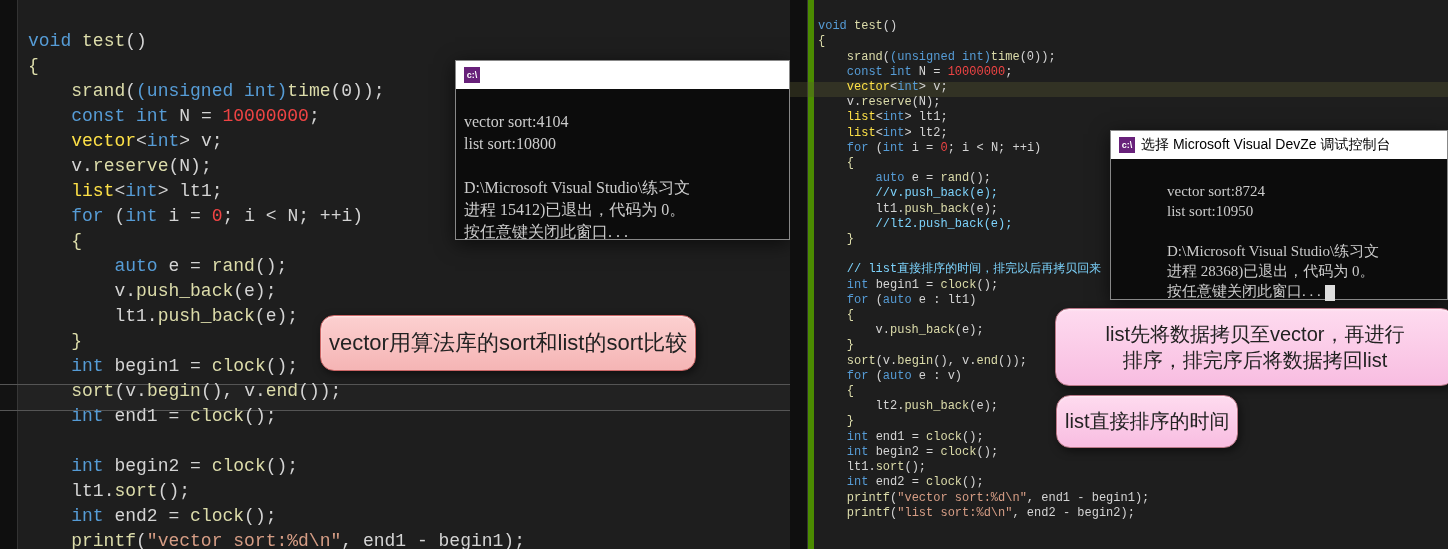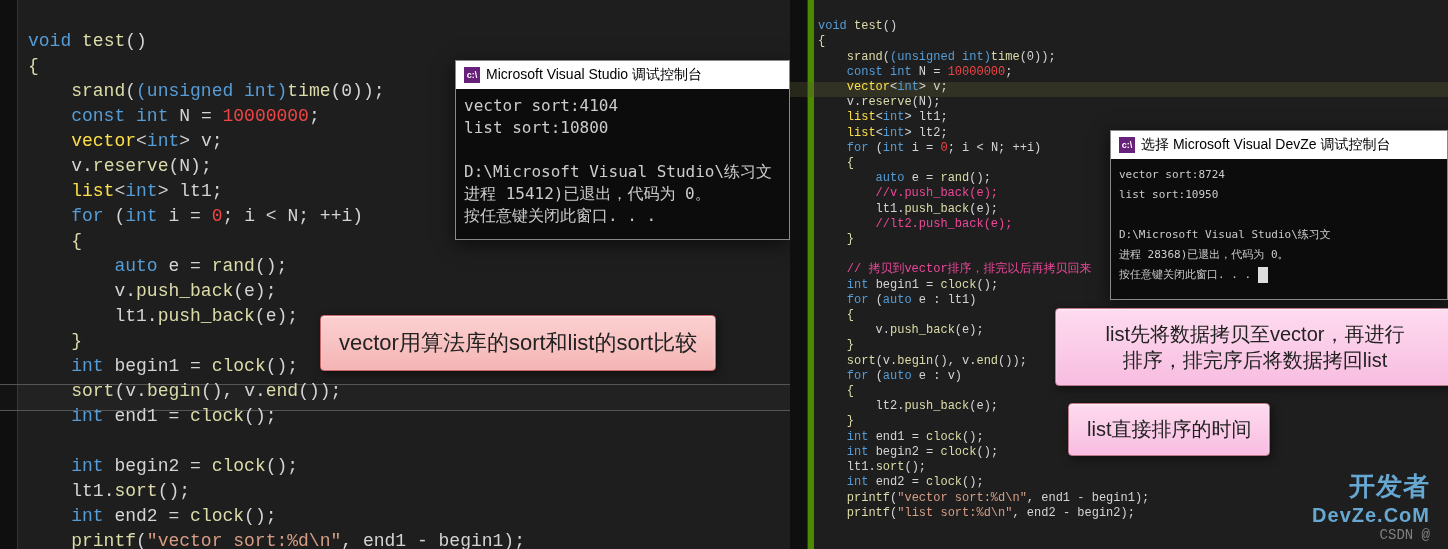--- a/index.html
+++ b/index.html
@@ -21,45 +21,45 @@
   .code-right { font-size: 12px; line-height: 15.2px; }
   .g2-green { background: linear-gradient(to right, #4b8b00 0%, #4b8b00 60%, #1e1e1e 60%); }
   .hl-line { position: absolute; left: 0; width: 100%; height: 25px; outline: 1px solid #555; background: rgba(255,255,255,0.02); }
   .hl-line-r { position: absolute; left: 0; width: 100%; height: 15px; background: rgba(90,90,50,0.35); }
   .kw { color: #569cd6; }
   .typ { color: #fde047; }
   .id { color: #d4d4d4; }
   .fn { color: #dcdcaa; }
   .num { color: #ef4444; }
   .str { color: #d69d85; }
-  .cmt { color: #ec4899; }
+  .cmt { color: #7dd3fc; }
   .op { color: #d4d4d4; }
   .pun { color: #d4d4d4; }
   .brace { color: #dcdcaa; }
 
   .console {
     position: absolute;
     background: #0c0c0c; color: #cccccc;
     border: 1px solid #888; box-shadow: 0 4px 18px rgba(0,0,0,.6);
     font-family: "SimSun","Consolas",monospace;
   }
   .console .titlebar {
     background: #fff; color: #000;
     display: flex; align-items: center; gap: 6px;
     font-size: 14px; height: 28px; padding: 0 8px;
     font-family: "Microsoft YaHei", sans-serif;
   }
   .vs-icon { width: 16px; height: 16px; background: #68217a; display: inline-flex; align-items: center; justify-content: center; color: #fff; font-size: 9px; font-weight: bold; }
-  .console .cbody { padding: 6px 8px; font-size: 16px; line-height: 22px; white-space: pre; }
-  .console-right .cbody { font-size: 11px; line-height: 20px; }
+  .console .cbody { padding: 22px 8px; font-size: 16px; line-height: 22px; white-space: pre; font-family: Liberation Serif, serif; }
+  .console-right .cbody { font-size: 15px; line-height: 20px; margin-left: 48px; }
 
   .callout {
     position: absolute;
-    border-radius: 4px;
-    padding: 12px 18px;
+    border-radius: 14px;
+    padding: 12px 8px;
     font-family: "Microsoft YaHei","SimSun",sans-serif;
     box-shadow: inset 0 1px 2px rgba(255,255,255,.6), 2px 3px 8px rgba(0,0,0,.5);
     border: 1px solid #b77;
     color: #222;
   }
   .call-red { background: linear-gradient(#fcd0d0,#f5b5b5); border-color:#c66; }
   .call-pink { background: linear-gradient(#fedbef,#f8bde1); border-color:#b78; }
   .call-left { font-size: 22px; }
   .call-r1 { font-size: 20px; text-align: center; line-height: 26px; }
   .call-r2 { font-size: 20px; }
@@ -98,21 +98,20 @@
     <span class="id">lt1</span><span class="pun">.</span><span class="fn">sort</span><span class="pun">()</span><span class="pun">;</span>
     <span class="kw">int</span> <span class="id">end2</span> <span class="op">=</span> <span class="fn">clock</span><span class="pun">()</span><span class="pun">;</span>
     <span class="fn">printf</span><span class="pun">(</span><span class="str">"vector sort:%d\n"</span><span class="pun">,</span> <span class="id">end1</span><span class="op"> - </span><span class="id">begin1</span><span class="pun">)</span><span class="pun">;</span>
      
     </div>
   </div>
 
   <div class="console" style="left:455px; top:60px; width:335px; height:180px;">
     <div class="titlebar">
       <span class="vs-icon">c:\</span>
-      <span>Microsoft Visual Studio 调试控制台</span>
     </div>
     <div class="cbody"><span>vector sort:4104</span>
 <span>list sort:10800</span>
 <span></span>
 <span>D:\Microsoft Visual Studio\练习文</span>
 <span>进程 15412)已退出，代码为 0。</span>
 <span>按任意键关闭此窗口. . .</span></div>
   </div>
 
   <div class="callout call-red call-left" style="left:320px; top:315px;">
@@ -135,21 +134,21 @@
     <span class="typ">list</span><span class="op">&lt;</span><span class="kw">int</span><span class="op">&gt;</span> <span class="id">lt1</span><span class="pun">;</span>
     <span class="typ">list</span><span class="op">&lt;</span><span class="kw">int</span><span class="op">&gt;</span> <span class="id">lt2</span><span class="pun">;</span>
     <span class="kw">for</span> <span class="pun">(</span><span class="kw">int</span> <span class="id">i</span> <span class="op">=</span> <span class="num">0</span><span class="pun">;</span> <span class="id">i</span> <span class="op">&lt;</span> <span class="id">N</span><span class="pun">;</span> <span class="op">++i</span><span class="pun">)</span>
     <span class="brace">{</span>
         <span class="kw">auto</span> <span class="id">e</span> <span class="op">=</span> <span class="fn">rand</span><span class="pun">()</span><span class="pun">;</span>
         <span class="cmt">//v.push_back(e);</span>
         <span class="id">lt1</span><span class="pun">.</span><span class="fn">push_back</span><span class="pun">(e)</span><span class="pun">;</span>
         <span class="cmt">//lt2.push_back(e);</span>
     <span class="brace">}</span>
 
-    <span class="cmt">// 拷贝到vector排序，排完以后再拷贝回来</span>
+    <span class="cmt">// list直接排序的时间，排完以后再拷贝回来</span>
     <span class="kw">int</span> <span class="id">begin1</span> <span class="op">=</span> <span class="fn">clock</span><span class="pun">()</span><span class="pun">;</span>
     <span class="kw">for</span> <span class="pun">(</span><span class="kw">auto</span> <span class="id">e</span><span class="op"> : </span><span class="id">lt1</span><span class="pun">)</span>
     <span class="brace">{</span>
         <span class="id">v</span><span class="pun">.</span><span class="fn">push_back</span><span class="pun">(e)</span><span class="pun">;</span>
     <span class="brace">}</span>
     <span class="fn">sort</span><span class="pun">(</span><span class="id">v</span><span class="pun">.</span><span class="fn">begin</span><span class="pun">()</span><span class="pun">,</span> <span class="id">v</span><span class="pun">.</span><span class="fn">end</span><span class="pun">()</span><span class="pun">)</span><span class="pun">;</span>
     <span class="kw">for</span> <span class="pun">(</span><span class="kw">auto</span> <span class="id">e</span><span class="op"> : </span><span class="id">v</span><span class="pun">)</span>
     <span class="brace">{</span>
         <span class="id">lt2</span><span class="pun">.</span><span class="fn">push_back</span><span class="pun">(e)</span><span class="pun">;</span>
     <span class="brace">}</span>
@@ -172,22 +171,17 @@
 <span></span>
 <span>D:\Microsoft Visual Studio\练习文</span>
 <span>进程 28368)已退出，代码为 0。</span>
 <span>按任意键关闭此窗口. . . </span><span class="cursor-block"></span></div>
   </div>
 
   <div class="callout call-pink call-r1" style="left:265px; top:308px; width:400px;">
     <div>list先将数据拷贝至vector，再进行</div>
     <div>排序，排完序后将数据拷回list</div>
   </div>
-  <div class="callout call-pink call-r2" style="left:278px; top:395px;margin-top:8px;">
+  <div class="callout call-pink call-r2" style="left:266px; top:395px;">
     <span>list直接排序的时间</span>
   </div>
 
-  <div class="watermark">
-    <div class="wm1"><span>开发者</span></div>
-    <div class="wm1" style="font-size:20px;"><span>DevZe.CoM</span></div>
-    <div class="wm2"><span>CSDN @</span></div>
-  </div>
 </div>
 
 </body></html>

